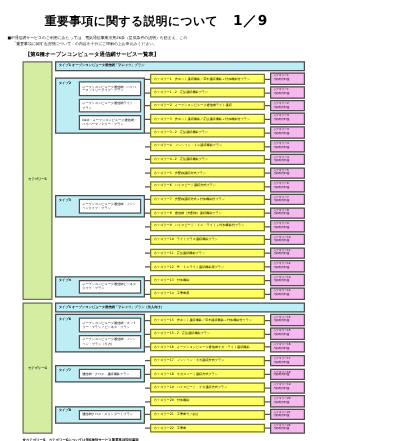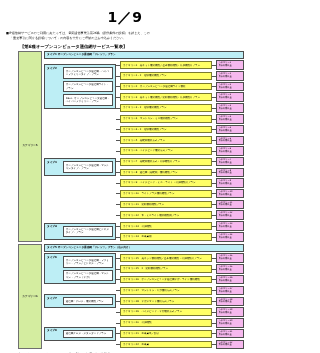--- a/index.html
+++ b/index.html
@@ -6,21 +6,21 @@
   body{
     width:250px;height:353px;background:#ffffff;
     font-family:"DejaVu Sans","Liberation Sans",sans-serif;
     color:#000;overflow:hidden;position:relative;
   }
   .page{position:relative;width:250px;height:353px;box-sizing:border-box;}
 
   
   .hdr{display:flex;align-items:baseline;justify-content:center;padding-top:9px;gap:12px;}
   .hdr-title{font-size:9.5px;font-weight:bold;letter-spacing:.3px;}
-  .hdr-page{font-size:14px;font-weight:bold;letter-spacing:.5px;}
+  .hdr-page{font-size:11px;font-weight:bold;letter-spacing:.5px;}
 
   .lead{margin:4px 6px 0 6px;font-size:3.1px;line-height:1.55;color:#111;}
   .lead .l2{padding-left:4px;}
 
   .subttl{margin:3px 0 2px 20px;font-size:4.3px;font-weight:bold;}
 
   
   .diagram{position:relative;margin:0 6px 0 18px;}
 
   .grp{display:flex;align-items:stretch;margin-bottom:2px;}
@@ -78,20 +78,21 @@
 
   .footnote{margin:3px 0 0 18px;font-size:2.7px;font-weight:bold;}
   .stackwrap{display:flex;align-items:center;}
 </style>
 </head>
 <body>
 
 <div class="page">
 
   <div class="hdr">
+    <div class="hdr-title">重要事項に関する説明について</div>
     <div class="hdr-page">1／9</div>
   </div>
 
   <div class="lead">
     <div class="l1">■IP通信網サービスのご利用にあたっては、電気通信事業法第26条（提供条件の説明）を踏まえ、この</div>
     <div class="l2">「重要事項に関する説明について」の内容を十分にご理解の上お申込みください。</div>
   </div>
 
   <div class="subttl">【第6種オープンコンピュータ通信網サービス一覧表】</div>
 

